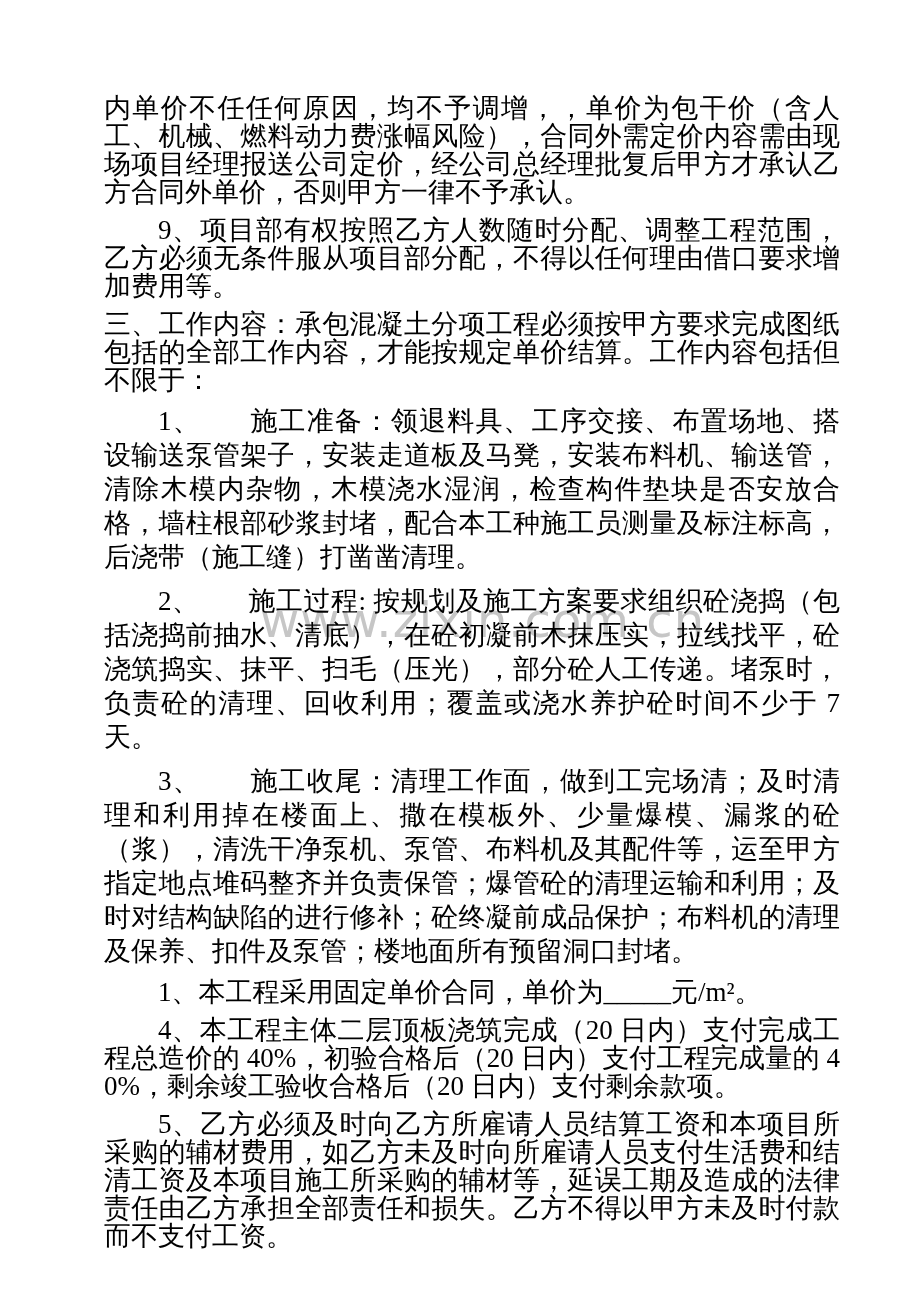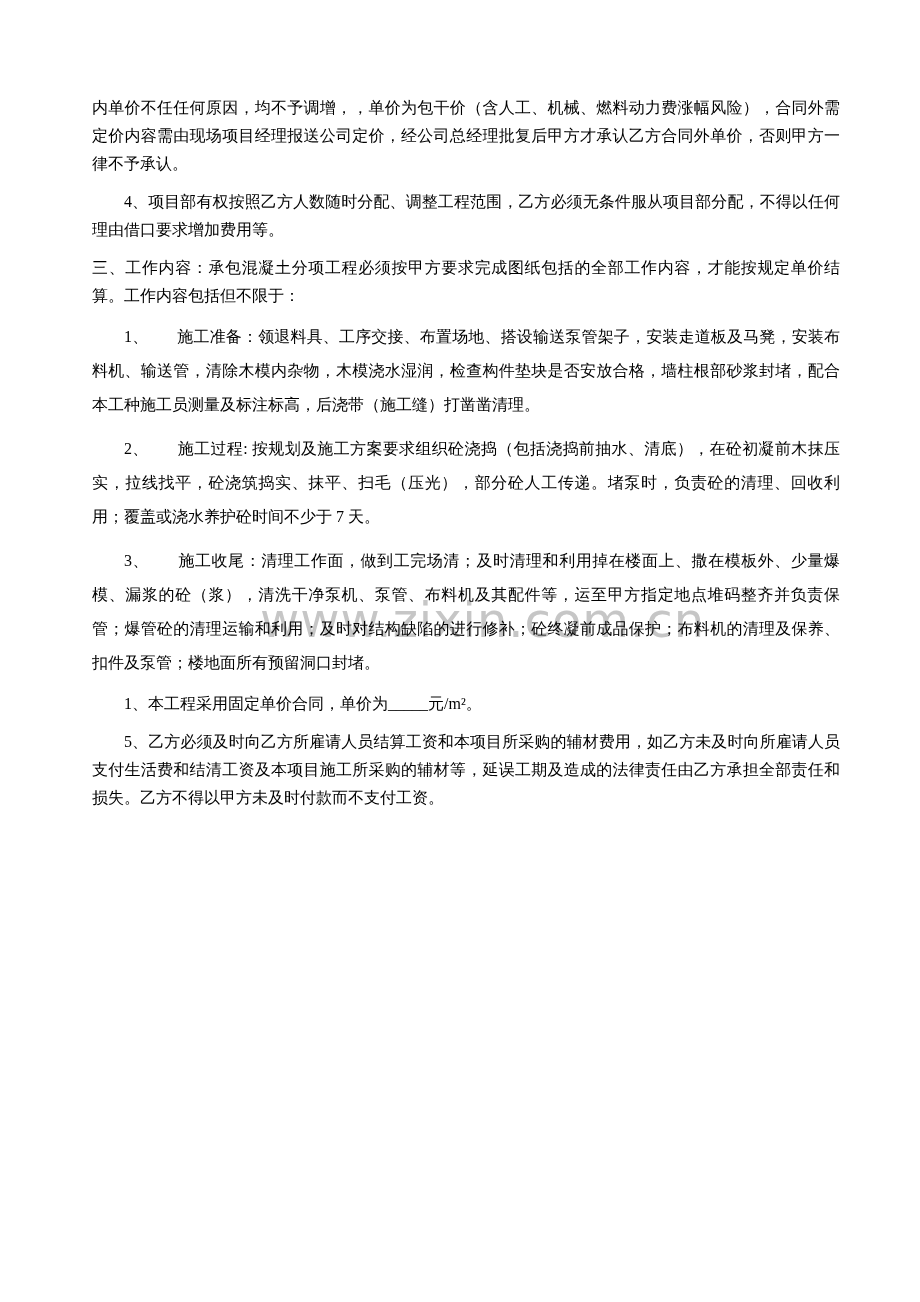--- a/index.html
+++ b/index.html
@@ -30,22 +30,22 @@
     white-space: nowrap;
   }
   .content {
     position: absolute;
     left: 92px;
     top: 94px;
     width: 748px;
     z-index: 1;
   }
   .para {
-    margin: 0 0 10px 0;
-    font-size: 16px;
+    margin: 0 0 10px 12px;
+    font-size: 27px;
     line-height: 28px;
     text-align: justify;
     text-justify: inter-ideograph;
     word-break: break-all;
   }
   .indent { text-indent: 2em; }
   .loose  { line-height: 34px; }
   .tab {
     display: inline-block;
     width: 1.8em;
@@ -65,33 +65,34 @@
 <body>
 
 <div class="page">
 
   <div class="watermark">www.zixin.com.cn</div>
 
   <div class="content">
 
     <p class="para">内单价不任任何原因，均不予调增，，单价为包干价（含人工、机械、燃料动力费涨幅风险），合同外需定价内容需由现场项目经理报送公司定价，经公司总经理批复后甲方才承认乙方合同外单价，否则甲方一律不予承认。</p>
 
-    <p class="para indent">4、项目部有权按照乙方人数随时分配、调整工程范围，乙方必须无条件服从项目部分配，不得以任何理由借口要求增加费用等。</p>
+    <p class="para indent">9、项目部有权按照乙方人数随时分配、调整工程范围，乙方必须无条件服从项目部分配，不得以任何理由借口要求增加费用等。</p>
 
     <p class="para"><span class="hei">三、工作内容：</span><span>承包混凝土分项工程必须按甲方要求完成图纸包括的全部工作内容，才能按规定单价结算。工作内容包括但不限于：</span></p>
 
     <p class="para indent loose"><span>1、</span><span class="tab"></span><span>施工准备：领退料具、工序交接、布置场地、搭设输送泵管架子，安装走道板及马凳，安装布料机、输送管，清除木模内杂物，木模浇水湿润，检查构件垫块是否安放合格，墙柱根部砂浆封堵，配合本工种施工员测量及标注标高，后浇带（施工缝）打凿凿清理。</span></p>
 
     <p class="para indent loose"><span>2、</span><span class="tab"></span><span>施工过程: 按规划及施工方案要求组织砼浇捣（包括浇捣前抽水、清底），在砼初凝前木抹压实，拉线找平，砼浇筑捣实、抹平、扫毛（压光），部分砼人工传递。堵泵时，负责砼的清理、回收利用；覆盖或浇水养护砼时间不少于 7 天。</span></p>
 
     <p class="para indent loose"><span>3、</span><span class="tab"></span><span>施工收尾：清理工作面，做到工完场清；及时清理和利用掉在楼面上、撒在模板外、少量爆模、漏浆的砼（浆），清洗干净泵机、泵管、布料机及其配件等，运至甲方指定地点堆码整齐并负责保管；爆管砼的清理运输和利用；及时对结构缺陷的进行修补；砼终凝前成品保护；布料机的清理及保养、扣件及泵管；楼地面所有预留洞口封堵。</span></p>
 
 
 
     <p class="para indent">1、本工程采用固定单价合同，单价为_____元/m²。</p>
 
 
 
+    <p class="para indent">4、本工程主体二层顶板浇筑完成（20 日内）支付完成工程总造价的 40%，初验合格后（20 日内）支付工程完成量的 40%，剩余竣工验收合格后（20 日内）支付剩余款项。</p>
 
     <p class="para indent">5、乙方必须及时向乙方所雇请人员结算工资和本项目所采购的辅材费用，如乙方未及时向所雇请人员支付生活费和结清工资及本项目施工所采购的辅材等，延误工期及造成的法律责任由乙方承担全部责任和损失。乙方不得以甲方未及时付款而不支付工资。</p>
 
   </div>
 </div>
 
 </body></html>

